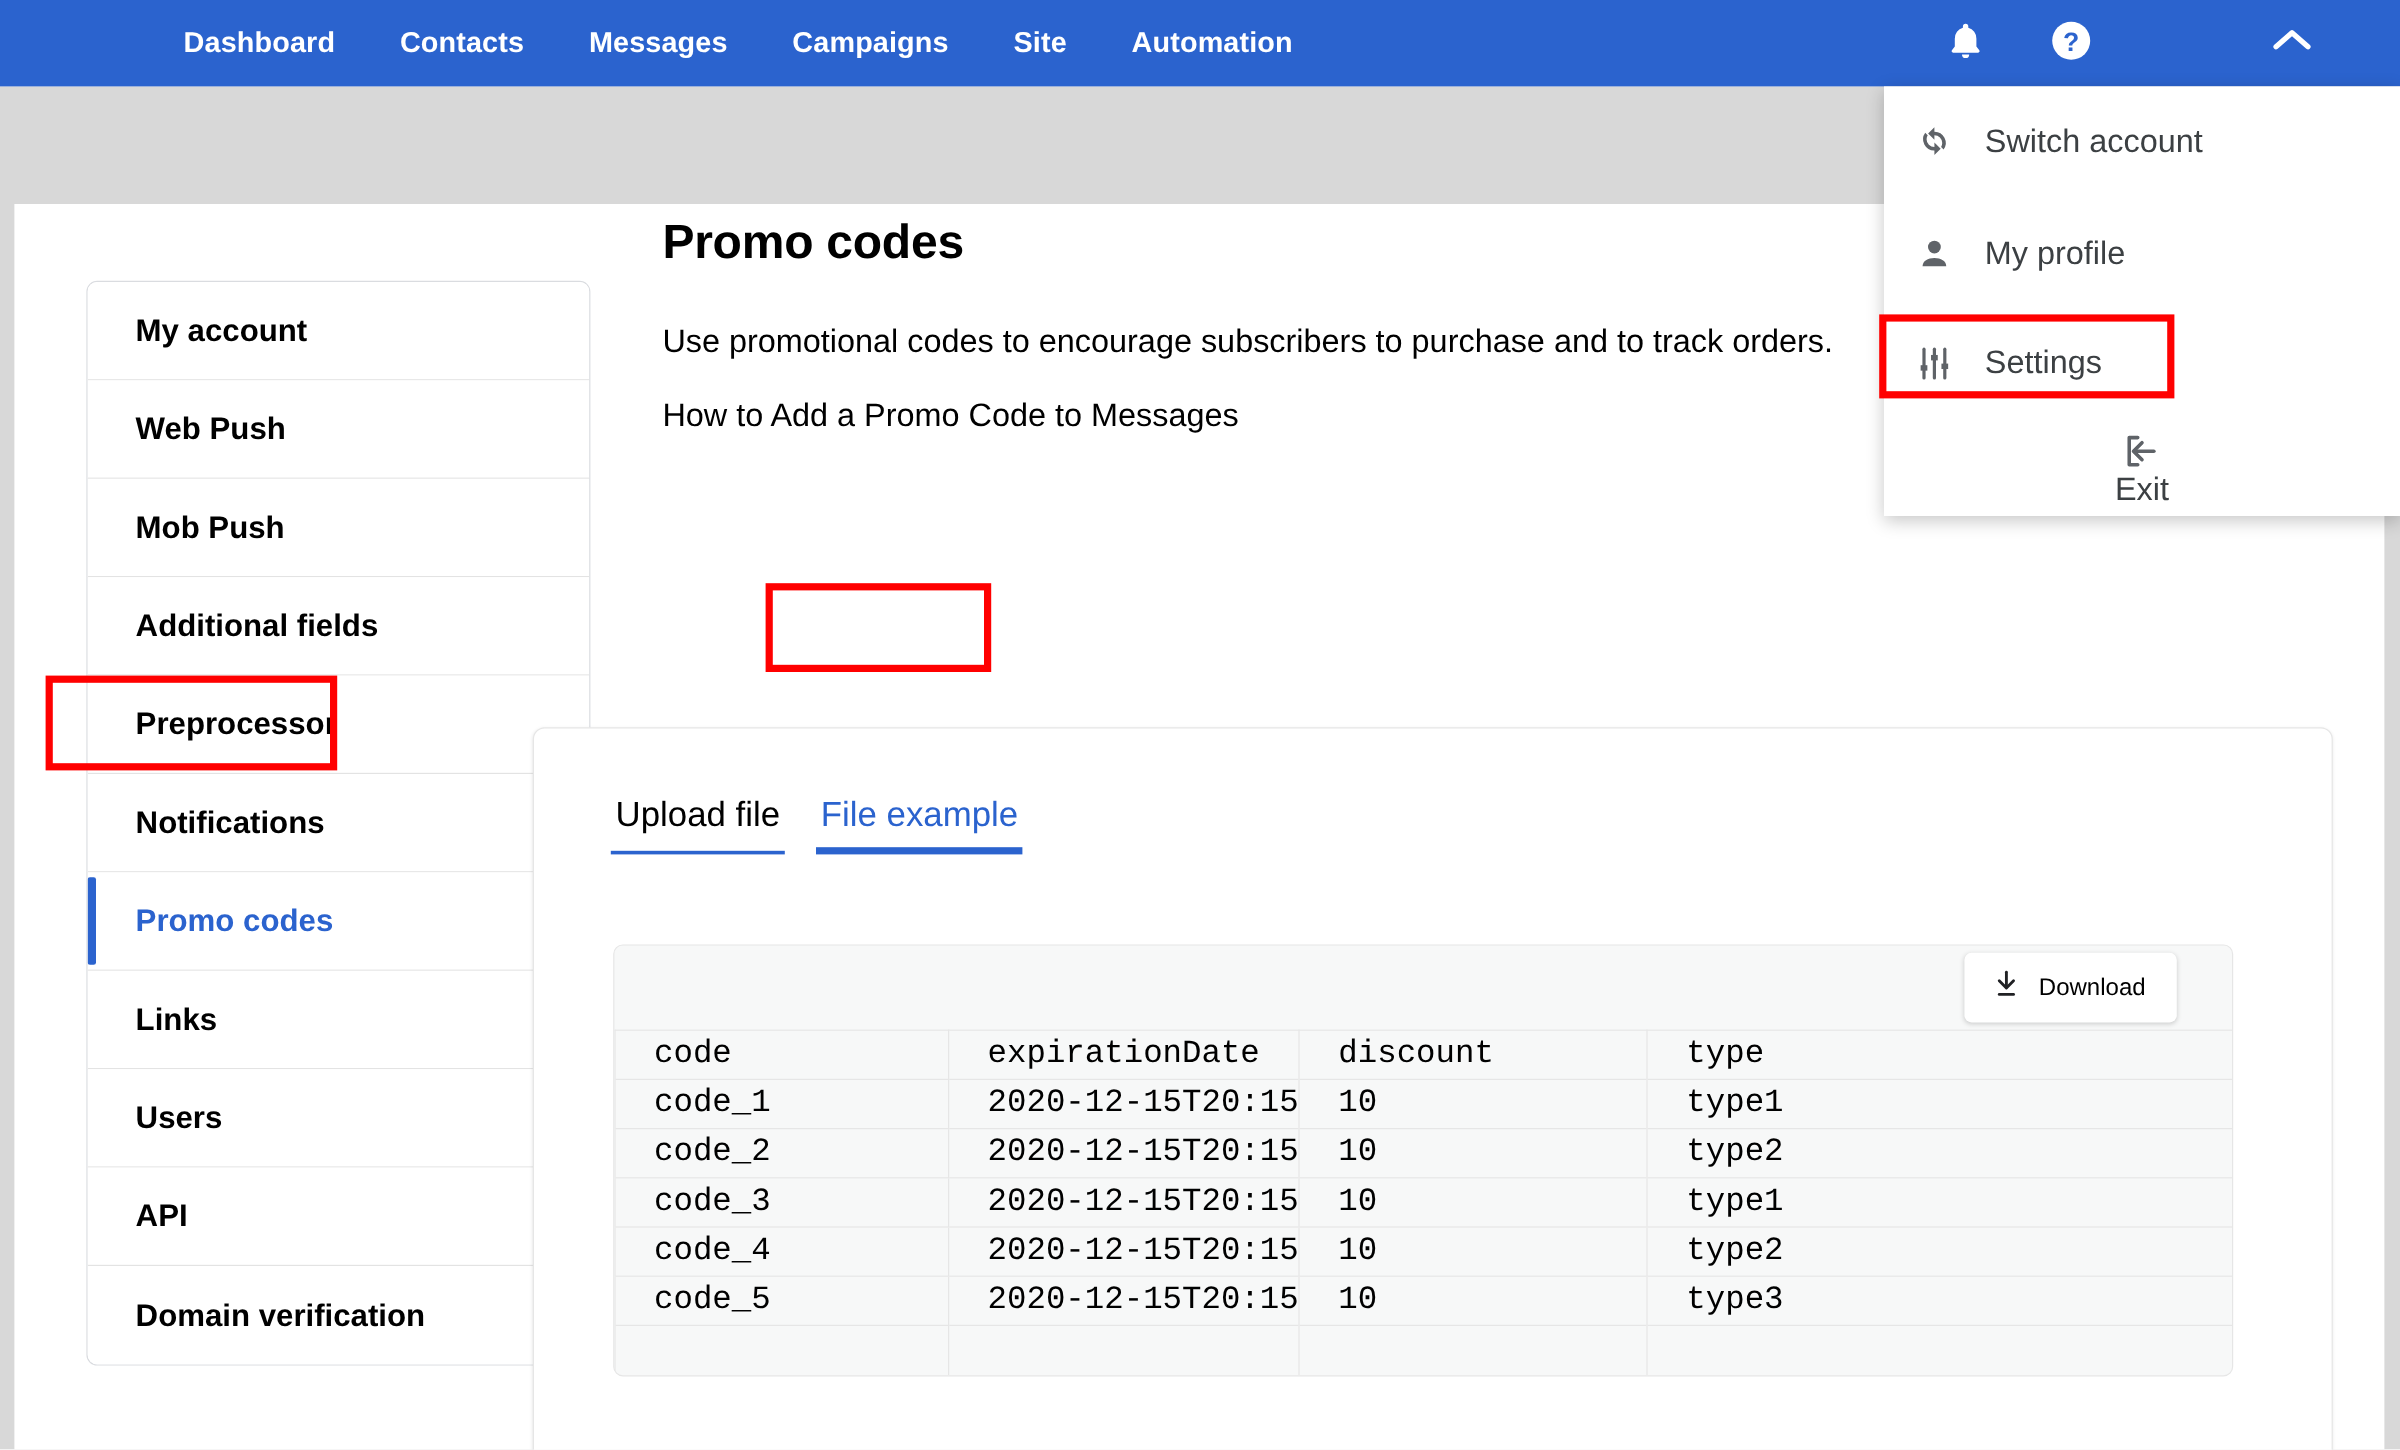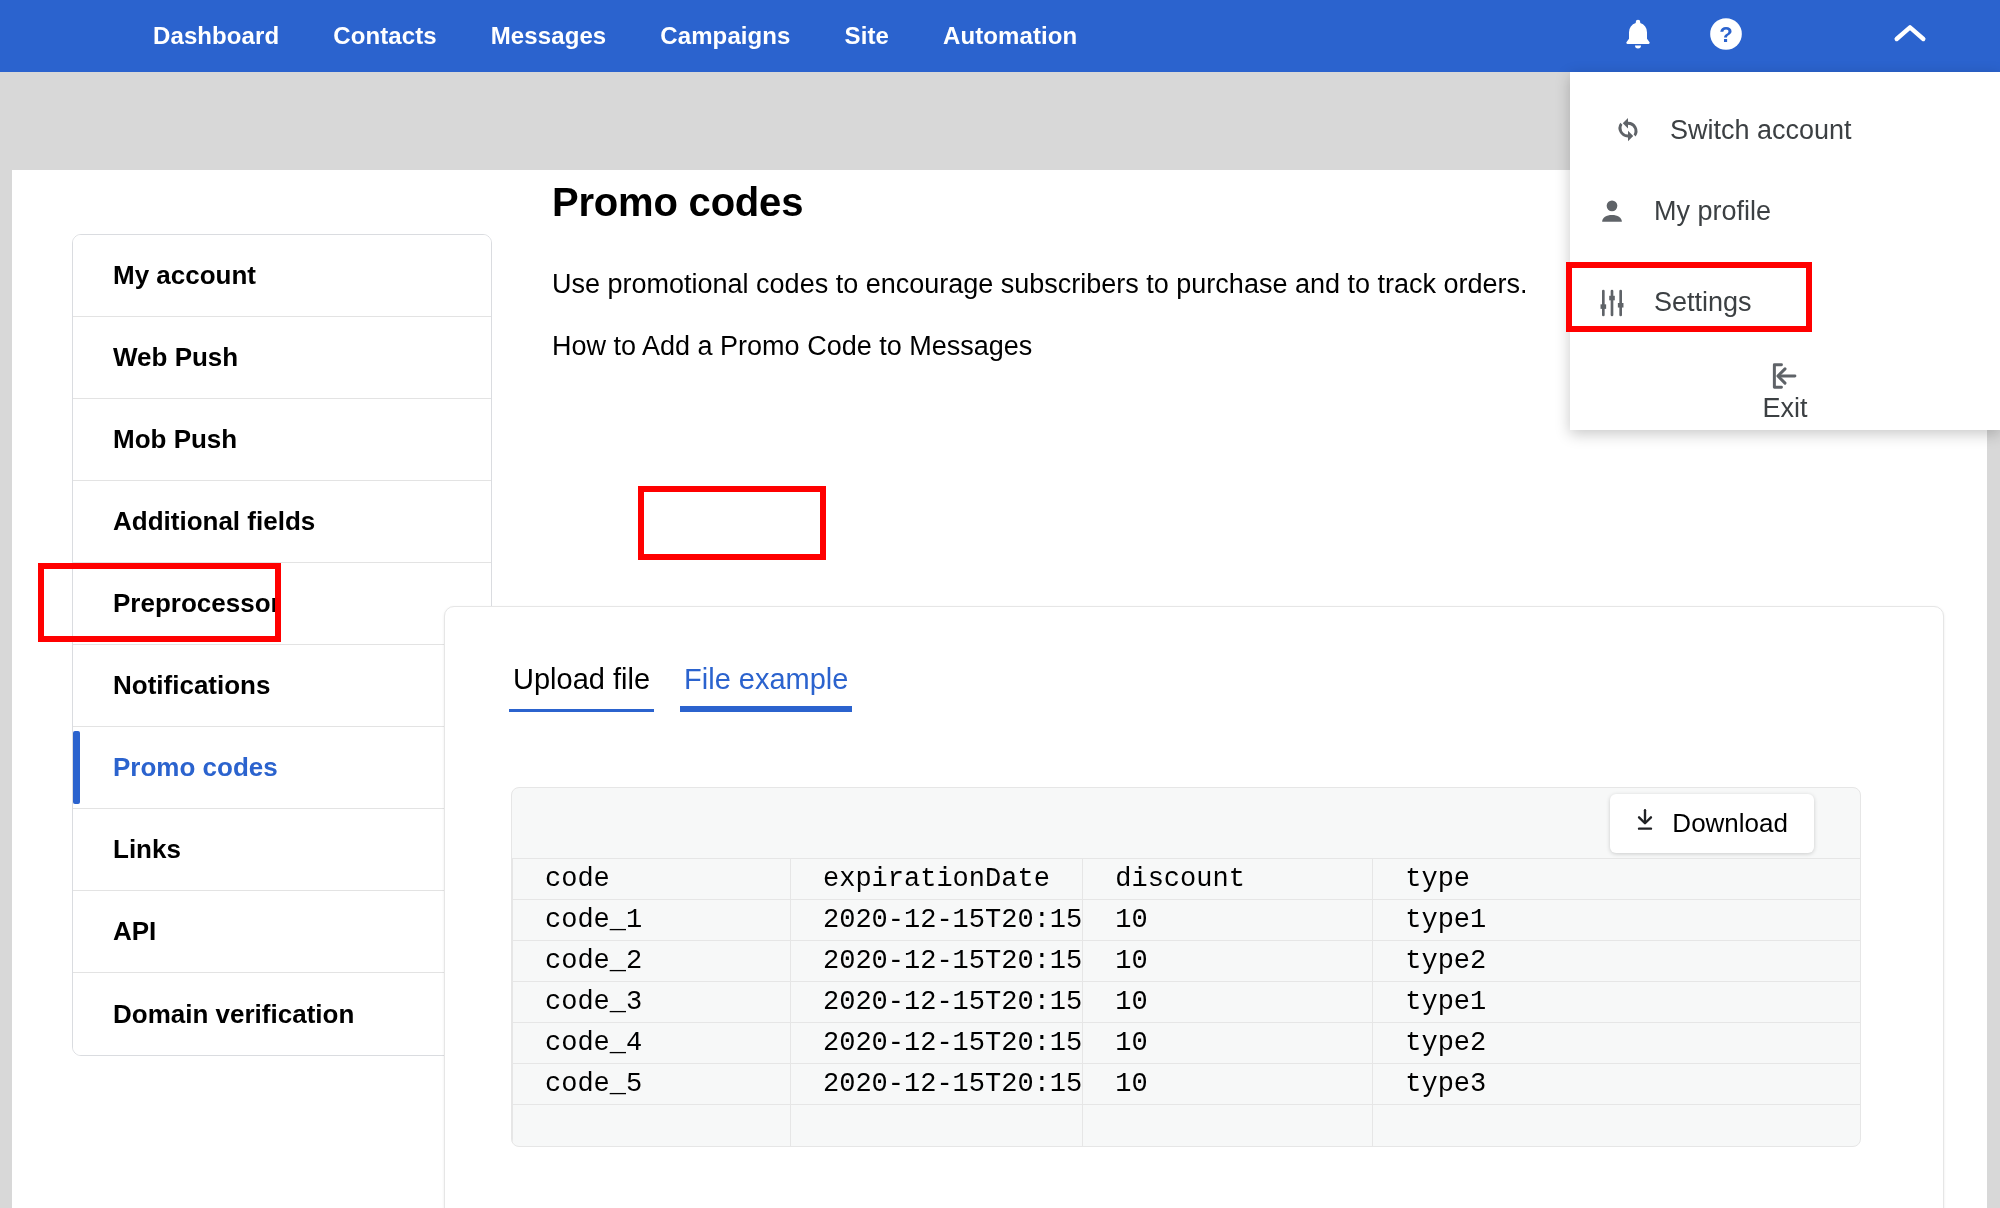--- a/index.html
+++ b/index.html
@@ -195,21 +195,21 @@
     padding-right: 46px;
   }
   .download-btn {
     display: inline-flex;
     align-items: center;
     gap: 14px;
     background: #ffffff;
     border-radius: 6px;
     padding: 13px 26px 13px 22px;
     box-shadow: 0 1px 4px rgba(0,0,0,.18);
-    font-size: 26px;
+    font-size: 20px;
     color: #000;
     cursor: pointer;
     white-space: nowrap;
   }
   table.codes {
     border-collapse: collapse;
     width: 100%;
     font-family: "Liberation Mono", monospace;
     font-size: 27px;
     color: #000;
@@ -252,21 +252,21 @@
     display: flex;
     align-items: center;
     justify-content: center;
     flex: none;
   }
   .menu-label {
     font-size: 27px;
     color: #3c4043;
     white-space: nowrap;
   }
-  .mi-switch { top: 24px; margin-left: 16px; }
+  .mi-switch { top: 12px; }
   .mi-profile { top: 36px; }
   .mi-settings { top: 58px; }
   .mi-exit { top: 80px; flex-direction: column; }
 
   
   .redbox {
     position: absolute;
     border: 6px solid #ff0000;
     z-index: 60;
     pointer-events: none;
@@ -338,20 +338,23 @@
     <div class="side-item">
         <span>Notifications</span>
       </div>
     <div class="side-item active">
         <span>Promo codes</span>
       </div>
     <div class="side-item">
         <span>Links</span>
       </div>
     <div class="side-item">
+        <span>Users</span>
+      </div>
+    <div class="side-item">
         <span>API</span>
       </div>
     <div class="side-item">
         <span>Domain verification</span>
       </div>
   </div>
 
   <div class="main">
     <div class="page-title">Promo codes</div>
     <div class="desc">Use promotional codes to encourage subscribers to purchase and to track orders.</div>

